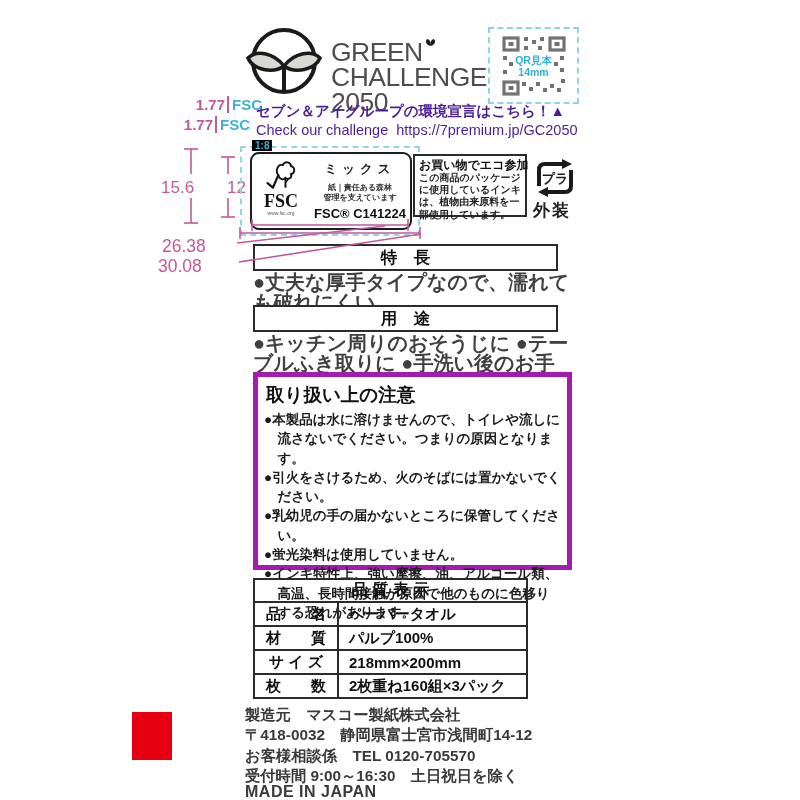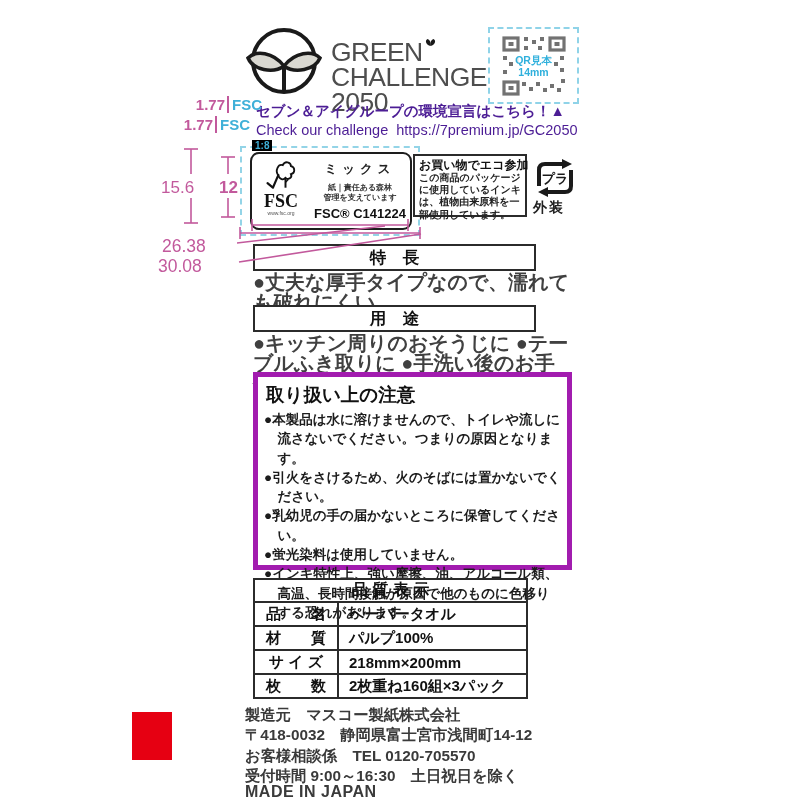--- a/index.html
+++ b/index.html
@@ -48,25 +48,25 @@
   .fsc-type { font-size:12.5px; font-weight:600; letter-spacing:5px; color:#222; }
   .fsc-desc { font-size:8px; line-height:9.5px; font-weight:600; color:#333; margin-top:5px; }
   .fsc-lic { font-size:13px; font-weight:800; color:#111; margin-top:4px; }
 
   
   .eco-box { position:absolute; left:413px; top:154px; width:114px; height:63px;
              border:2px solid #2b2b2b; padding:2px 4px; background:#fff; }
   .eco-title { font-size:12px; font-weight:700; line-height:14px; color:#111; white-space:nowrap; }
   .eco-body { font-size:10px; line-height:12.2px; font-weight:600; color:#222; }
   .pla-mark { position:absolute; left:531px; top:157px; }
-  .pla-scope { position:absolute; left:533px; top:199px; font-size:14px; font-weight:600;
+  .pla-scope { position:absolute; left:533px; top:199px; font-size:17px; font-weight:600;
                letter-spacing:2px; color:#222; }
 
   
-  .sec-head { position:absolute; left:253px; width:283px; height:27px; border:2px solid #2b2b2b;
+  .sec-head { position:absolute; left:253px; width:305px; height:27px; border:2px solid #2b2b2b;
               display:flex; align-items:center; justify-content:center; font-size:16.5px;
               font-weight:800; color:#111; background:#fff;font-family:Liberation Mono, monospace; }
   .sec-body { position:absolute; left:253px; width:320px; font-size:20px; line-height:19.5px;
               font-weight:700; color:#404040; }
   .caution-box { position:absolute; left:253px; top:372px; width:319px; height:198px;
                  border:5px solid #a21caf; padding:4px 6px; background:#fff; }
   .caution-title { font-size:18.5px; font-weight:800; color:#111; margin:1px 0 3px 2px; }
   .caution-item { font-size:13.5px; line-height:19.3px; font-weight:600; color:#1c1c1c;
                   padding-left:1em; text-indent:-1em; }
 
@@ -151,21 +151,21 @@
     <div class="en"><span>Check our challenge</span><span class="url">https://7premium.jp/GC2050</span></div>
   </div>
 
   <div class="fsc-note" style="left:150px; top:96px;">
     <span class="val">1.77</span><span class="unit">FSC</span>
   </div>
   <div class="fsc-note" style="left:138px; top:116px;">
     <span class="val">1.77</span><span class="unit">FSC</span>
   </div>
   <div class="dim-label" style="left:161px; top:178px;">15.6</div>
-  <div class="dim-label" style="left:219px; top:178px;font-weight:bold;">12</div>
+  <div class="dim-label" style="left:227px; top:178px;">12</div>
   <div class="dim-label" style="left:162px; top:236px; font-size:17.5px;">26.38</div>
   <div class="dim-label" style="left:158px; top:256px; font-size:17.5px;">30.08</div>
   <div class="scale-label">1:8</div>
   <div class="dash-zone"></div>
 
   <svg class="ann-svg" width="320" height="150" viewBox="0 0 320 150">
     <g stroke="#c2599c" stroke-width="1.6">
       <line x1="44" y1="9" x2="58" y2="9"></line>
       <line x1="51" y1="9" x2="51" y2="34"></line>
       <line x1="51" y1="58" x2="51" y2="83"></line>

